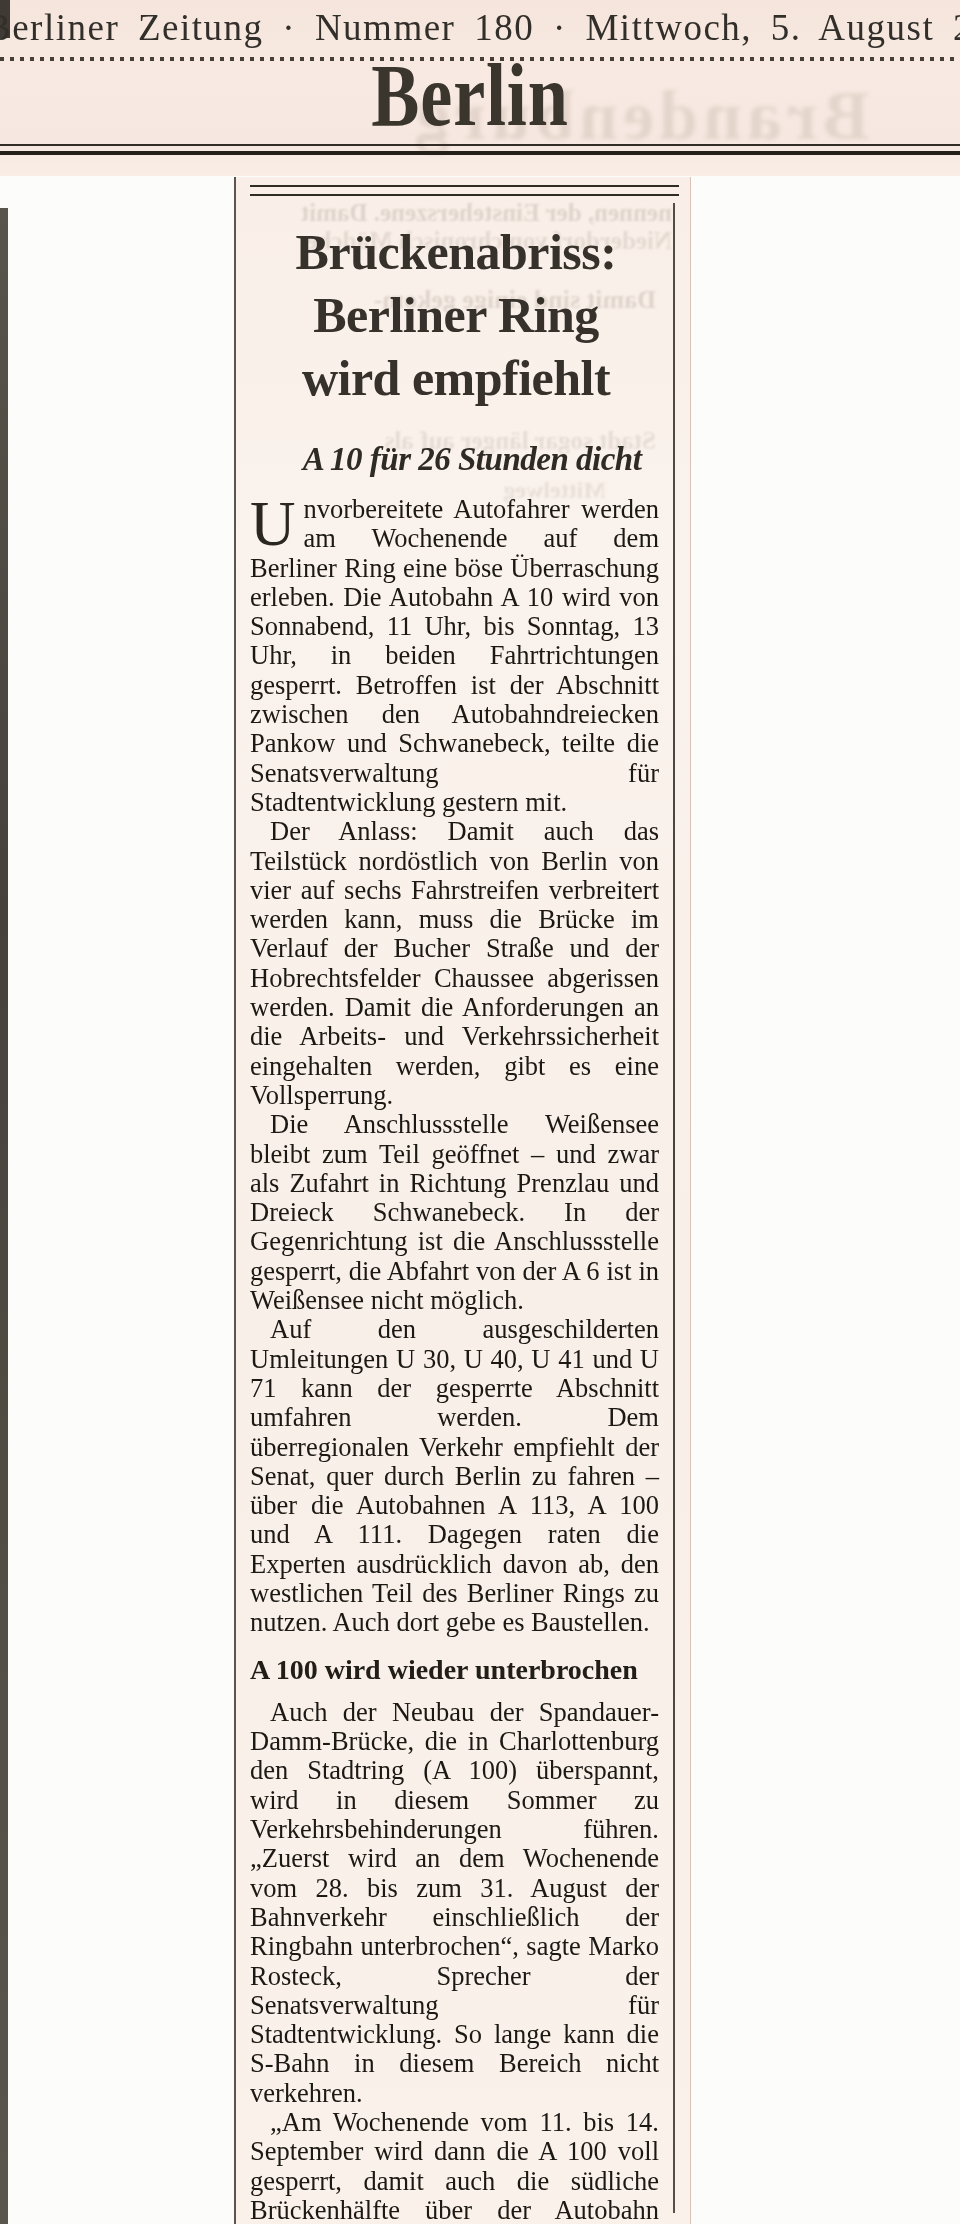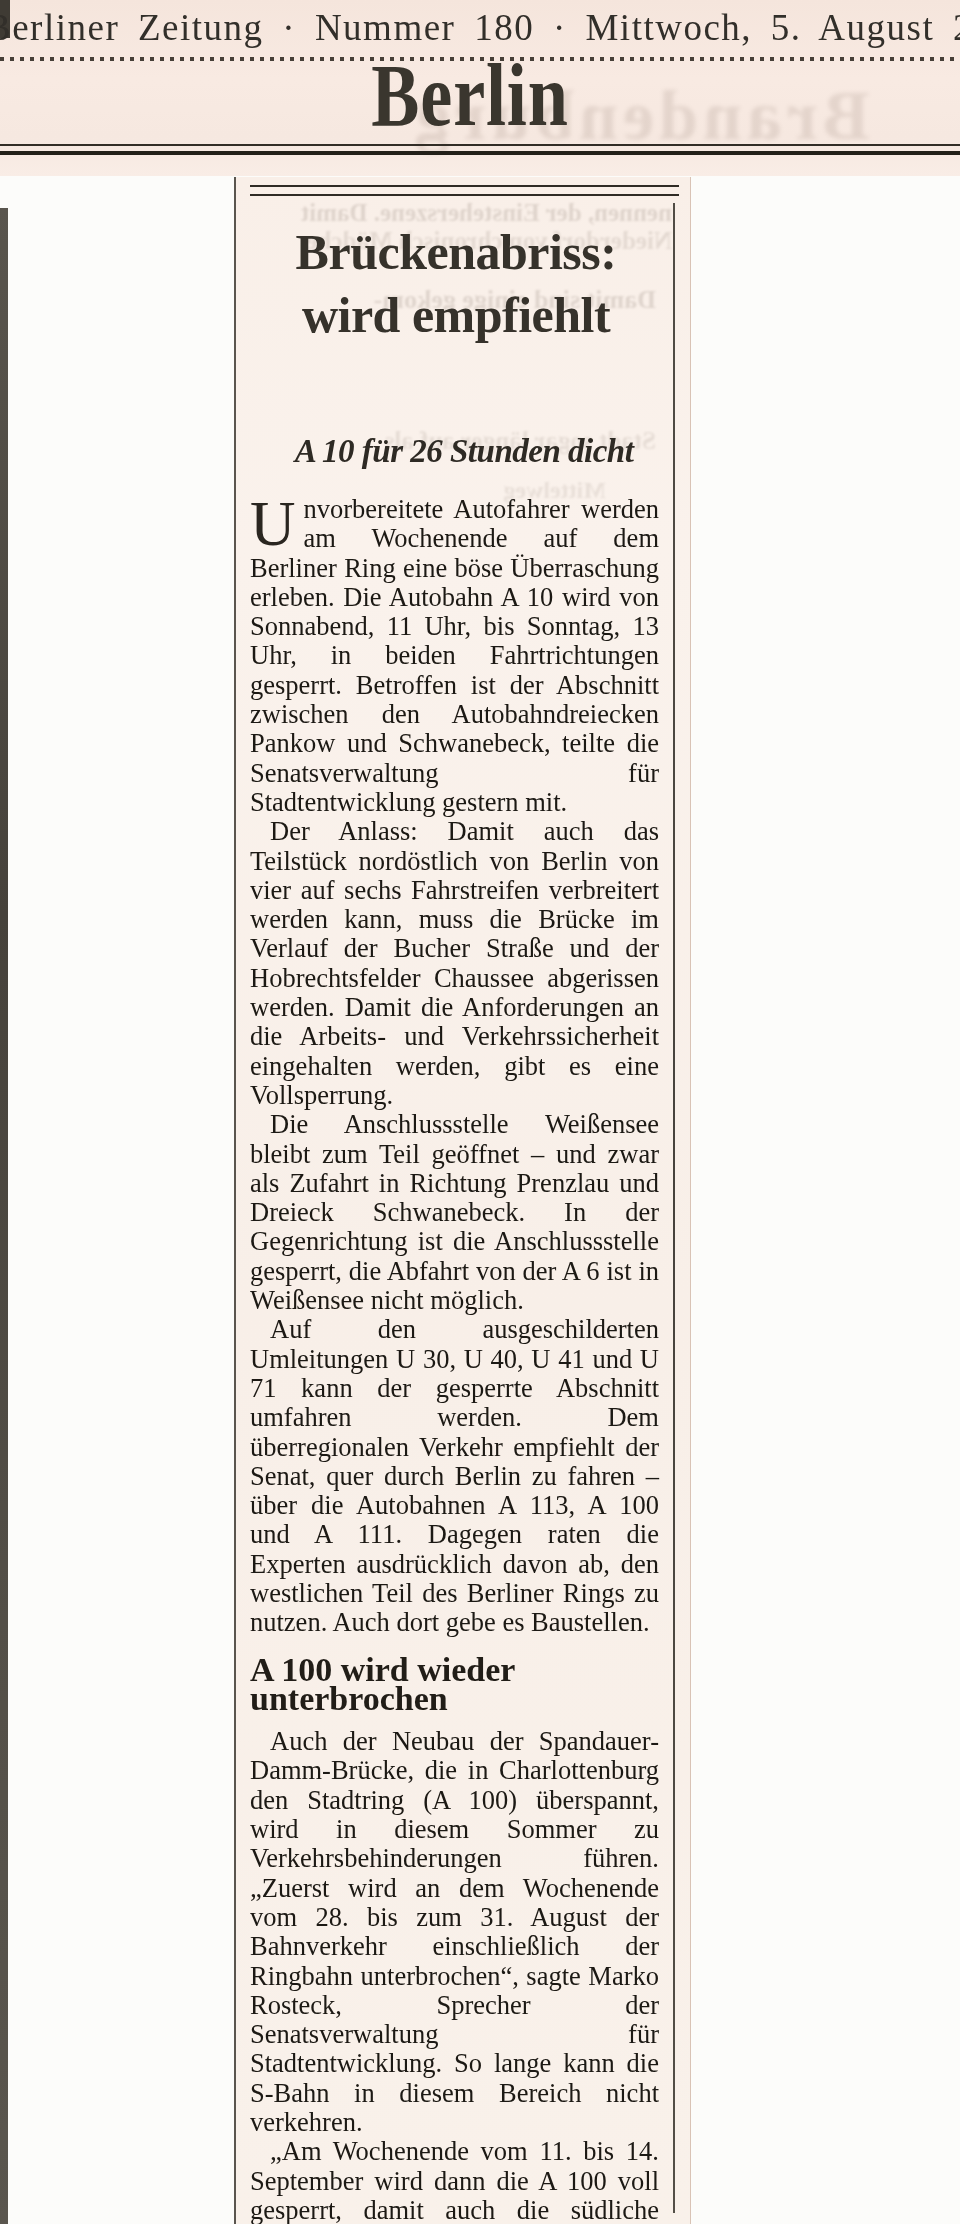--- a/index.html
+++ b/index.html
@@ -75,37 +75,37 @@
   .g4{left:40px; top:250px; width:380px; font-size:25px; opacity:.15;}
   .g5{left:110px;top:300px; width:260px; font-size:24px; opacity:.13;}
   
   .headline{
     position:absolute; left:14px; top:44px; width:412px; margin:0;
     font-size:50px; line-height:63px; font-weight:bold; text-align:center;
     color:#36322b; letter-spacing:-.5px;
   }
   .headline span{display:block;}
   .subhead{
-    position:absolute; left:14px; top:248px; width:412px; margin:8px;
+    position:absolute; left:14px; top:248px; width:412px; margin:16px;
     font-size:33px; font-weight:bold; font-style:italic; text-align:center;
     color:#2e2a24; letter-spacing:-.5px;
   }
   .body-col{
     position:absolute; left:14px; top:318px; width:409px;
     font-size:26.5px; line-height:29.3px; color:#1c1914;
     text-align:justify; hyphens:auto; -webkit-hyphens:auto;
   }
   .body-col p{margin:0; text-indent:20px;}
   .body-col p.first{text-indent:0;}
   .dropcap{
     float:left; font-size:63px; line-height:50px;
     padding:4px 8px 0 0; color:#2a2620; font-weight:400;
   }
   .crosshead{
-    margin:17px 0 14px 0; font-size:34px; font-weight:bold;
+    margin:17px 0 14px 0; font-size:28px; font-weight:bold;
     color:#211d17; text-indent:0; text-align:left;
   }
 </style>
 </head>
 <body>
 
 <div class="scan">
 
   <div class="header-band">
     <div class="corner-mark"></div>
@@ -124,20 +124,21 @@
     <div class="ghost g2">Niederdorf von chronisch Mädche</div>
     <div class="ghost g3">Damit sind einige gekom-</div>
     <div class="ghost g4">Stadt sogar länger auf als</div>
     <div class="ghost g5">Mittelweg</div>
 
     <div class="article-rule"></div>
     <div class="col-rule"></div>
 
     <h1 class="headline">
       <span>Brückenabriss:</span>
+      <span>Berliner Ring</span>
       <span>wird empfiehlt</span>
     </h1>
 
     <h2 class="subhead">A 10 für 26 Stunden dicht</h2>
 
     <div class="body-col">
       <p class="first"><span class="dropcap">U</span><span>nvorbereitete Autofahrer werden am Wochenende auf dem Berliner Ring eine böse Überraschung erleben. Die Autobahn A 10 wird von Sonnabend, 11 Uhr, bis Sonntag, 13 Uhr, in beiden Fahrtrichtungen gesperrt. Betroffen ist der Abschnitt zwischen den Autobahndreiecken Pankow und Schwanebeck, teilte die Senatsverwaltung für Stadtentwicklung gestern mit.</span></p>
       <p>Der Anlass: Damit auch das Teilstück nordöstlich von Berlin von vier auf sechs Fahrstreifen verbreitert werden kann, muss die Brücke im Verlauf der Bucher Straße und der Hobrechtsfelder Chaussee abgerissen werden. Damit die Anforderungen an die Arbeits- und Verkehrssicherheit eingehalten werden, gibt es eine Vollsperrung.</p>
       <p>Die Anschlussstelle Weißensee bleibt zum Teil geöffnet – und zwar als Zufahrt in Richtung Prenzlau und Dreieck Schwanebeck. In der Gegenrichtung ist die Anschlussstelle gesperrt, die Abfahrt von der A 6 ist in Weißensee nicht möglich.</p>
       <p>Auf den ausgeschilderten Umleitungen U 30, U 40, U 41 und U 71 kann der gesperrte Abschnitt umfahren werden. Dem überregionalen Verkehr empfiehlt der Senat, quer durch Berlin zu fahren – über die Autobahnen A 113, A 100 und A 111. Dagegen raten die Experten ausdrücklich davon ab, den westlichen Teil des Berliner Rings zu nutzen. Auch dort gebe es Baustellen.</p>

